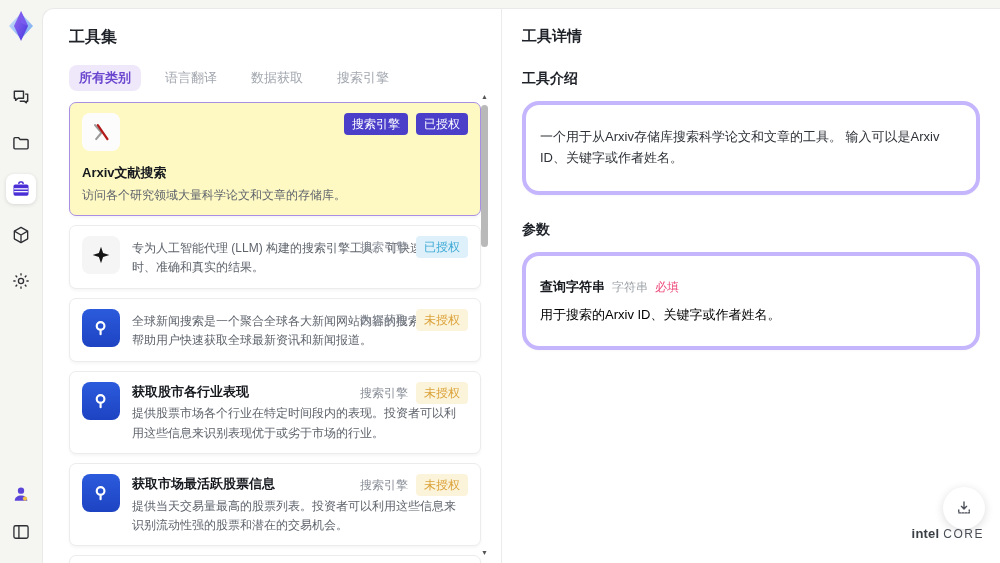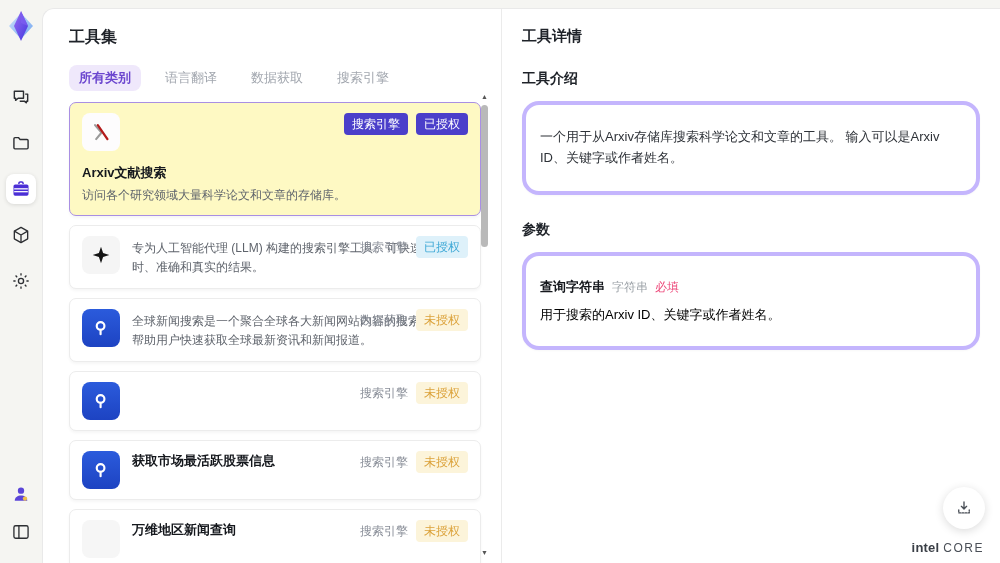--- a/index.html
+++ b/index.html
@@ -87,21 +87,21 @@
   .param-type { font-size:12px; color:#9aa0a6; }
   .param-required { font-size:12px; color:#ed4a7b; }
   .param-desc { font-size:13px; color:#000000; margin-top:9px; line-height:1.5; }
 
   
   .download-fab {
     position:absolute; right:15px; bottom:34px; width:42px; height:42px;
     border-radius:50%; background:#fff; box-shadow:0 2px 10px rgba(0,0,0,.14);
     display:flex; align-items:center; justify-content:center; cursor:pointer; z-index:6;
   }
-  .intel-logo { position:absolute; right:16px; bottom:7px; z-index:6; color:#3a3f46; }
+  .intel-logo { position:absolute; right:16px; bottom:21px; z-index:6; color:#3a3f46; }
   .intel-word { font-size:13px; font-weight:700; letter-spacing:.2px; }
   .core-word { font-size:12px; font-weight:300; letter-spacing:1.5px; margin-left:4px; text-transform:uppercase; color:#4a4f57; }
 </style>
 </head>
 <body>
 
 <div class="rail">
   <div class="rail-logo"><svg width="28" height="32" viewBox="0 0 28 32">
         <defs>
           <linearGradient id="g1" x1="0" y1="0" x2="1" y2="1">
@@ -225,35 +225,40 @@
     </div>
   </div>
 
   <div class="tool-card">
     <div class="tool-icon ic-global-search">
             <svg width="20" height="20" viewBox="0 0 24 24" fill="none" stroke="#ffffff" stroke-width="2.6" stroke-linecap="round">
               <circle cx="11.5" cy="9.5" r="4.6"></circle>
               <path d="M11.5 14.1v5.4"></path>
             </svg>
           </div>
+    <div class="tool-main">
+      <div class="tool-name">获取股市各行业表现</div>
+      <div class="tool-desc">提供股票市场各个行业在特定时间段内的表现。投资者可以利用这些信息来识别表现优于或劣于市场的行业。</div>
+    </div>
     <div class="badges">
       <span class="badge badge-cat plain">搜索引擎</span>
       <span class="badge badge-auth yellow">未授权</span>
     </div>
   </div>
 
   <div class="tool-card">
     <div class="tool-icon ic-global-search">
             <svg width="20" height="20" viewBox="0 0 24 24" fill="none" stroke="#ffffff" stroke-width="2.6" stroke-linecap="round">
               <circle cx="11.5" cy="9.5" r="4.6"></circle>
               <path d="M11.5 14.1v5.4"></path>
             </svg>
           </div>
     <div class="tool-main">
       <div class="tool-name">获取市场最活跃股票信息</div>
+      <div class="tool-desc">提供当天交易量最高的股票列表。投资者可以利用这些信息来识别流动性强的股票和潜在的交易机会。</div>
     </div>
     <div class="badges">
       <span class="badge badge-cat plain">搜索引擎</span>
       <span class="badge badge-auth yellow">未授权</span>
     </div>
   </div>
 
   <div class="tool-card">
     <div class="tool-icon ic-newspaper"></div>
     <div class="tool-main">

